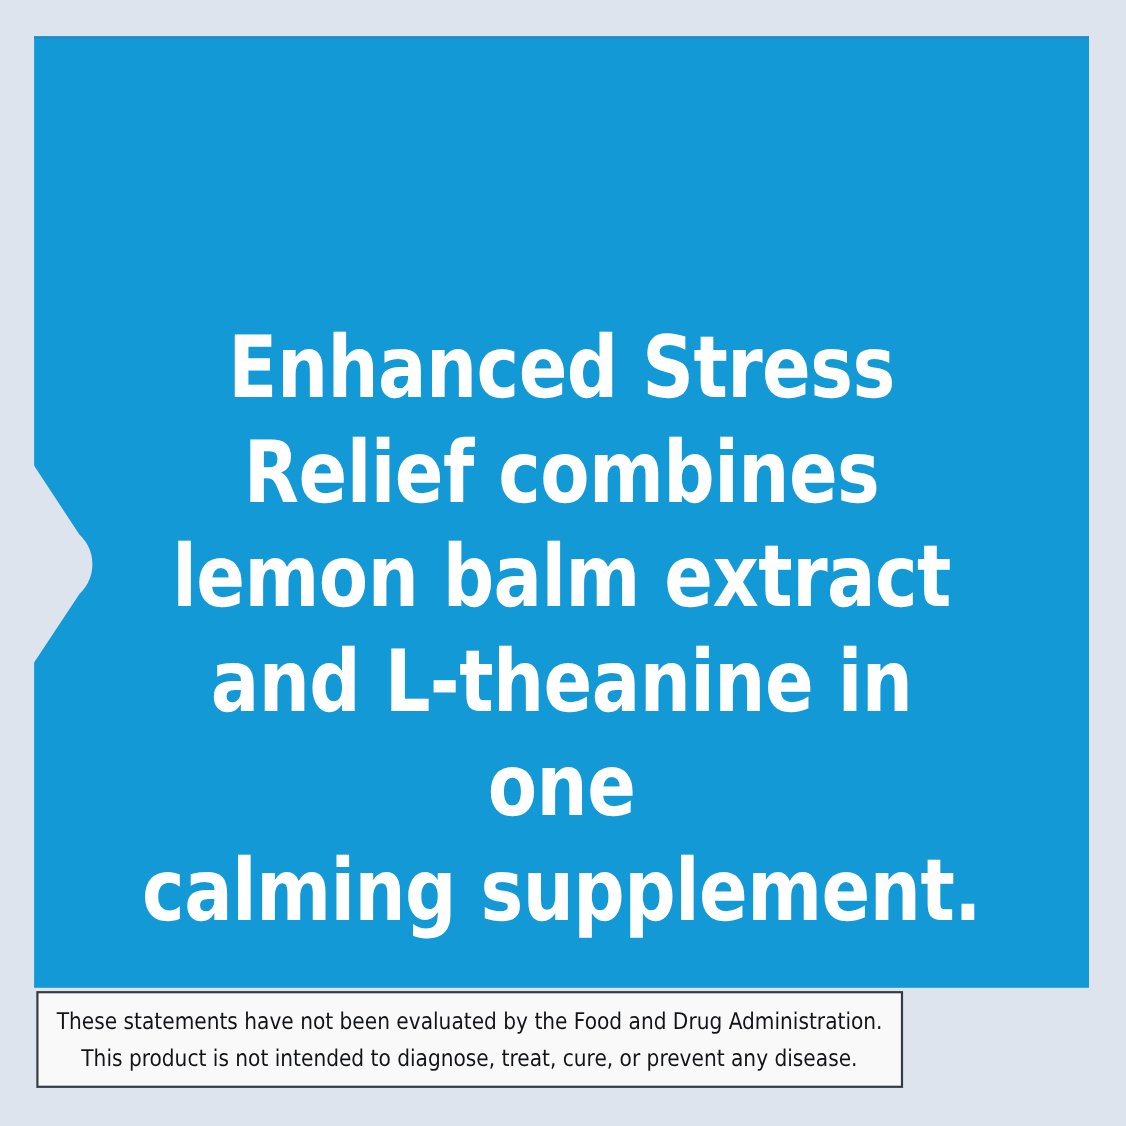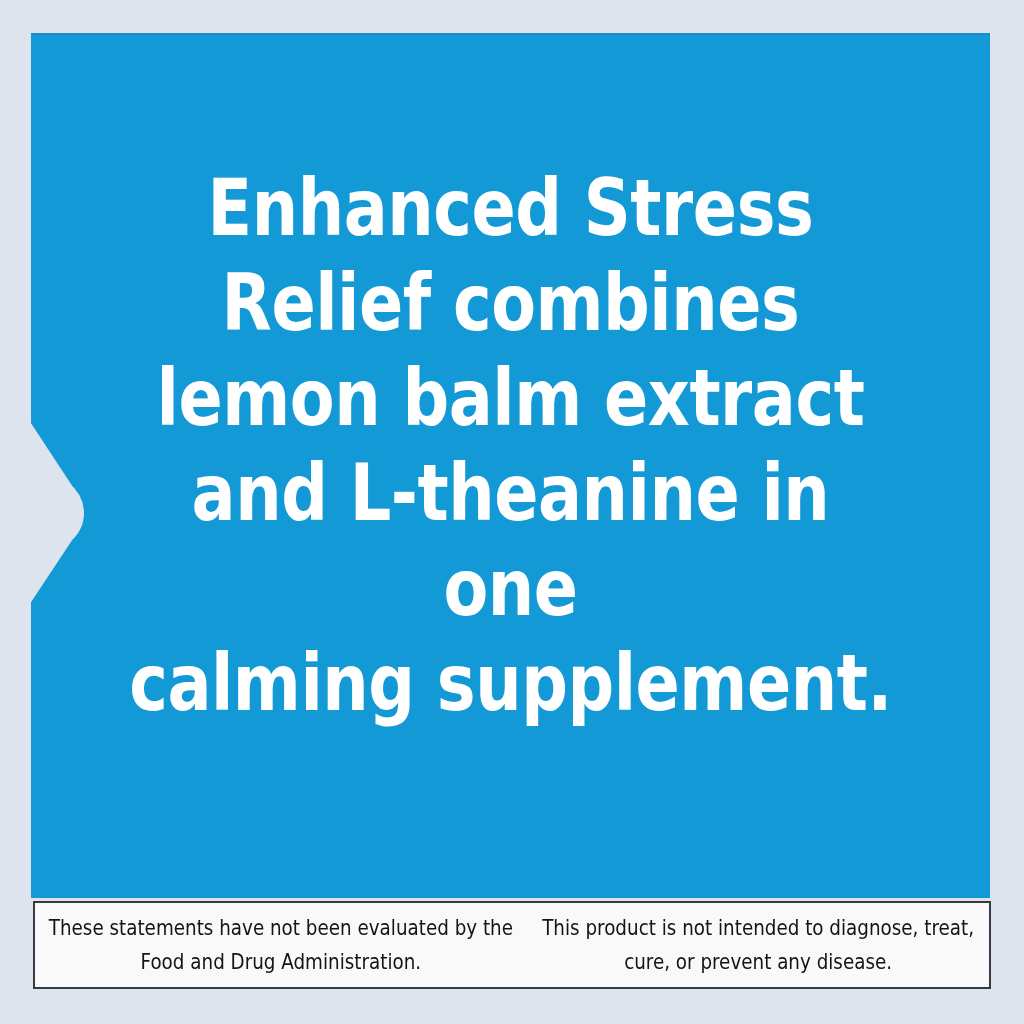--- a/index.html
+++ b/index.html
@@ -45,21 +45,21 @@
   }
 
   
   #headline {
     position: absolute;
     left: 31px;
     top: 33px;
     width: 959px;
     height: 865px;
     display: flex;
-    align-items: center;
+    align-items: flex-end;
     justify-content: center;
     box-sizing: border-box;
     padding: 0 60px 40px 60px;
   }
   #headline-text {
     color: #ffffff;
     font-family: "Liberation Sans Narrow", "DejaVu Sans Condensed", "Liberation Sans", sans-serif;
     font-weight: bold;
     font-size: 78px;
     line-height: 95px;
@@ -68,27 +68,27 @@
     white-space: pre-line;
     transform: scaleX(0.93);
     transform-origin: center center;
   }
 
   
   #disclaimer-box {
     position: absolute;
     left: 33px;
     top: 901px;
-    width: 958px;
+    width: 788px;
     height: 88px;
     background: #f9f9fa;
     border: 2px solid #343b42;
     box-sizing: border-box;
     display: flex;
-    flex-direction: row;
+    flex-direction: column;
     align-items: center;
     justify-content: center;
   }
   .disclaimer-line {
     color: #121417;
     font-family: "Liberation Sans Narrow", "DejaVu Sans Condensed", "Liberation Sans", sans-serif;
     font-size: 21px;
     line-height: 34px;
     text-align: center;
     transform: scaleX(0.97);

